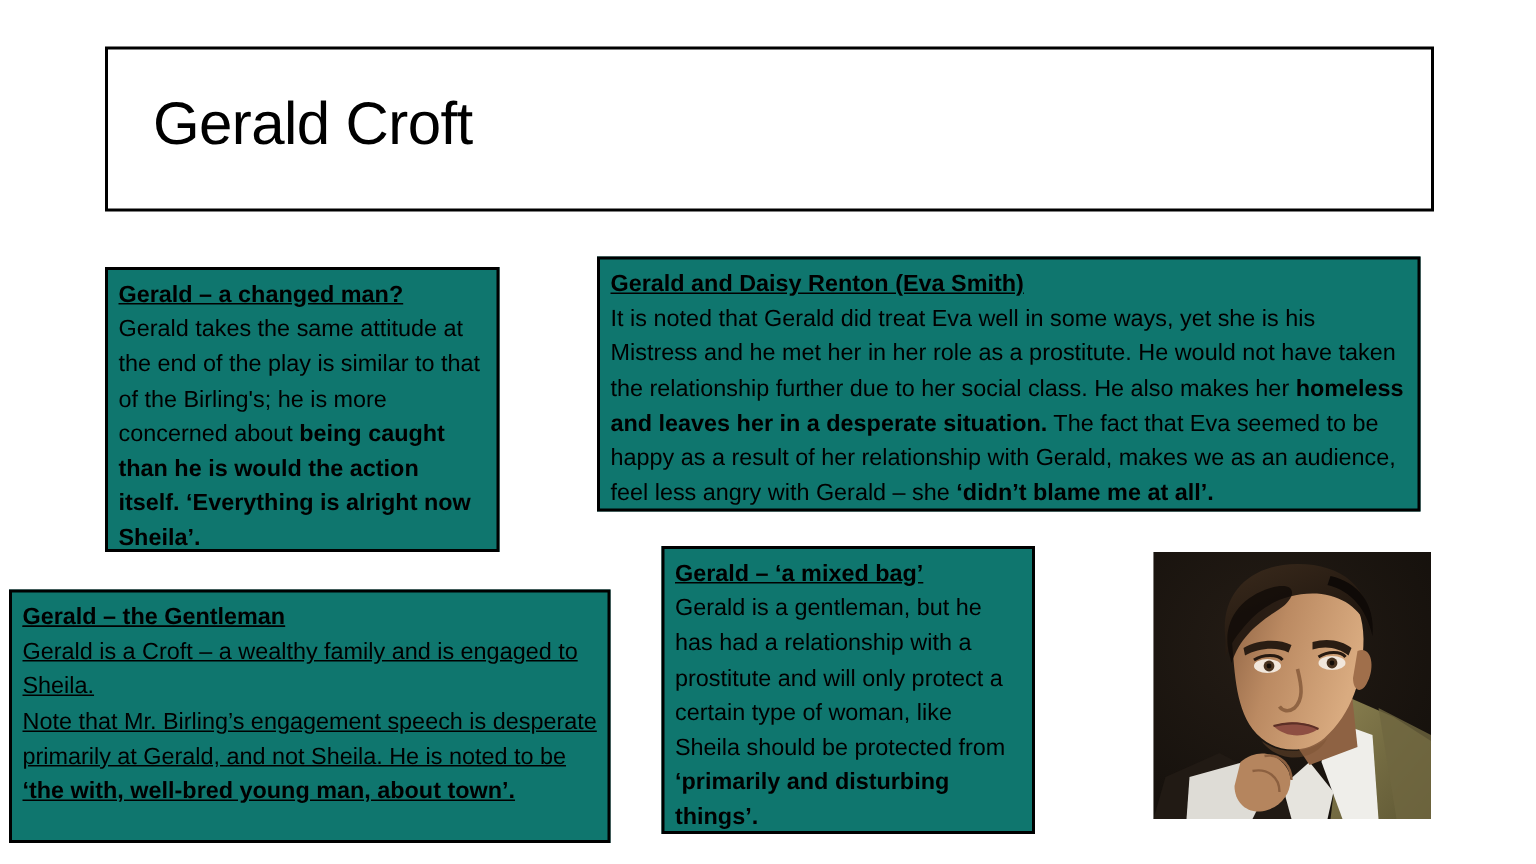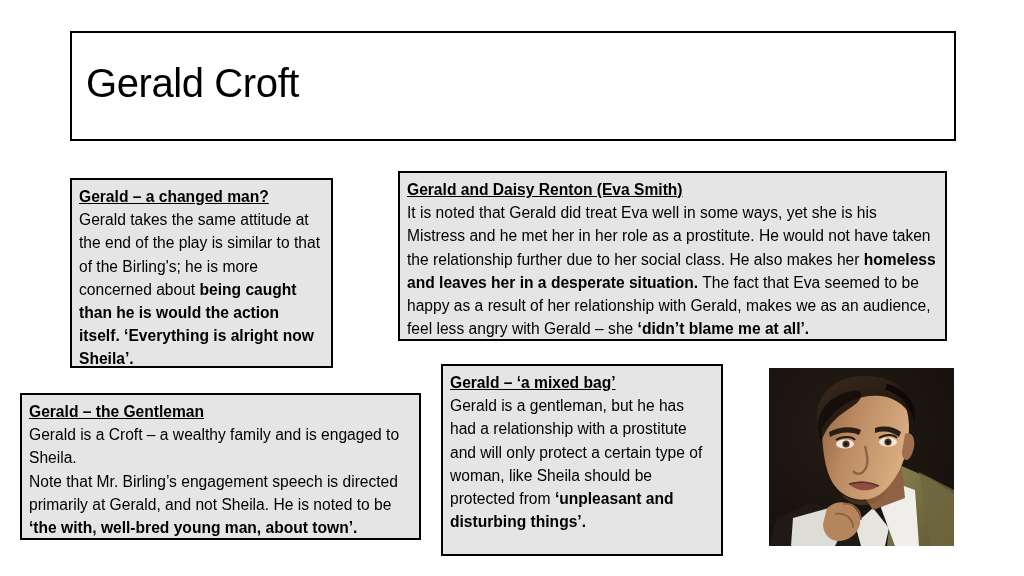--- a/index.html
+++ b/index.html
@@ -28,35 +28,35 @@
     left: 70px;
     top: 31px;
     width: 886px;
     height: 110px;
     border: 2.5px solid #000000;
     box-sizing: border-box;
     background: #ffffff;
   }
   #title-text {
     position: absolute;
-    left: 14px;
+    left: 30px;
     top: 26px;
     font-size: 40px;
     font-weight: 400;
     letter-spacing: -0.4px;
     line-height: 48px;
     white-space: nowrap;
   }
 
   
   .textbox {
     position: absolute;
     border: 2.5px solid #000000;
     box-sizing: border-box;
-    background: #e5e5e5;
+    background: #0f766e;
     font-size: 15.6px;
     line-height: 23.2px;
     padding: 5px 7px 20px 7px;
   }
   .textbox .hd {
     font-weight: bold;
     text-decoration: underline;
     display: block;
   }
   .textbox p {
@@ -75,31 +75,32 @@
   
   #box-daisy-renton {
     left: 398px;
     top: 171px;
     width: 549px;
     height: 170px;
   }
 
   
   #box-gentleman {
-    left: 20px;
+    left: 6px;
     top: 393px;
     width: 401px;
-    height: 147px;
+    height: 169px;
+    text-decoration: underline;
   }
 
   
   #box-mixed-bag {
     left: 441px;
     top: 364px;
-    width: 282px;
+    width: 249px;
     height: 192px;
   }
 
   
   #photo {
     position: absolute;
     left: 769px;
     top: 368px;
     width: 185px;
     height: 178px;
@@ -127,27 +128,27 @@
     <p>
       <span class="hd">Gerald and Daisy Renton (Eva Smith)</span><span>It is noted that Gerald did treat Eva well in some ways, yet she is his Mistress and he met her in her role as a prostitute. He would not have taken the relationship further due to her social class. He also makes her </span><span class="b">homeless and leaves her in a desperate situation.</span><span> The fact that Eva seemed to be happy as a result of her relationship with Gerald, makes we as an audience, feel less angry with Gerald – she </span><span class="b">‘didn’t blame me at all’.</span>
     </p>
   </div>
 
   <div id="box-gentleman" class="textbox">
     <p>
       <span class="hd">Gerald – the Gentleman</span><span>Gerald is a Croft – a wealthy family and is engaged to Sheila.</span>
     </p>
     <p>
-      <span>Note that Mr. Birling’s engagement speech is directed primarily at Gerald, and not Sheila. He is noted to be </span><span class="b">‘the with, well-bred young man, about town’.</span>
+      <span>Note that Mr. Birling’s engagement speech is desperate primarily at Gerald, and not Sheila. He is noted to be </span><span class="b">‘the with, well-bred young man, about town’.</span>
     </p>
   </div>
 
   <div id="box-mixed-bag" class="textbox">
     <p>
-      <span class="hd">Gerald – ‘a mixed bag’</span><span>Gerald is a gentleman, but he has had a relationship with a prostitute and will only protect a certain type of woman, like Sheila should be protected from </span><span class="b">‘unpleasant and disturbing things’.</span>
+      <span class="hd">Gerald – ‘a mixed bag’</span><span>Gerald is a gentleman, but he has had a relationship with a prostitute and will only protect a certain type of woman, like Sheila should be protected from </span><span class="b">‘primarily and disturbing things’.</span>
     </p>
   </div>
 
   <div id="photo">
     <svg viewBox="0 0 185 178" preserveAspectRatio="none">
       <defs>
         <radialGradient id="bgGrad" cx="40%" cy="35%" r="85%">
           <stop offset="0%" stop-color="#241c15"></stop>
           <stop offset="100%" stop-color="#130f0b"></stop>
         </radialGradient>

